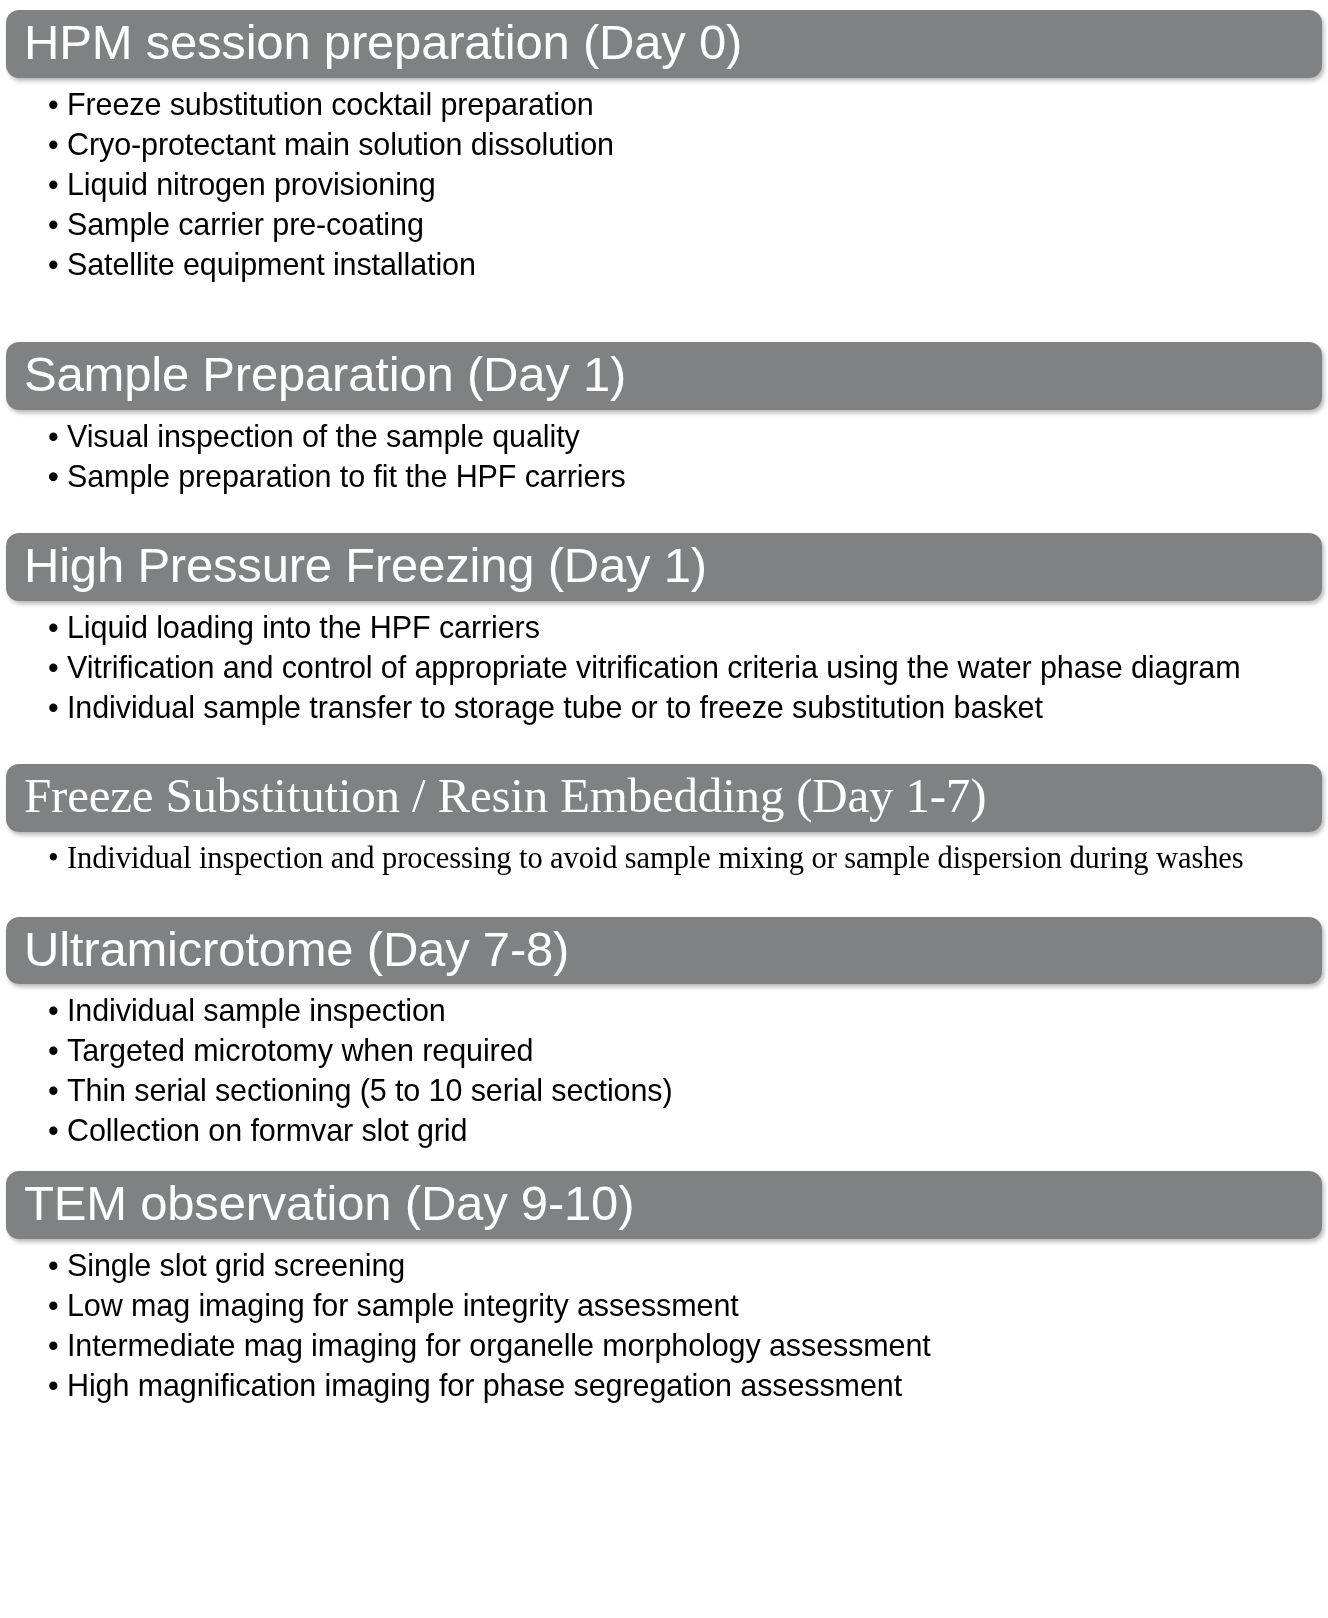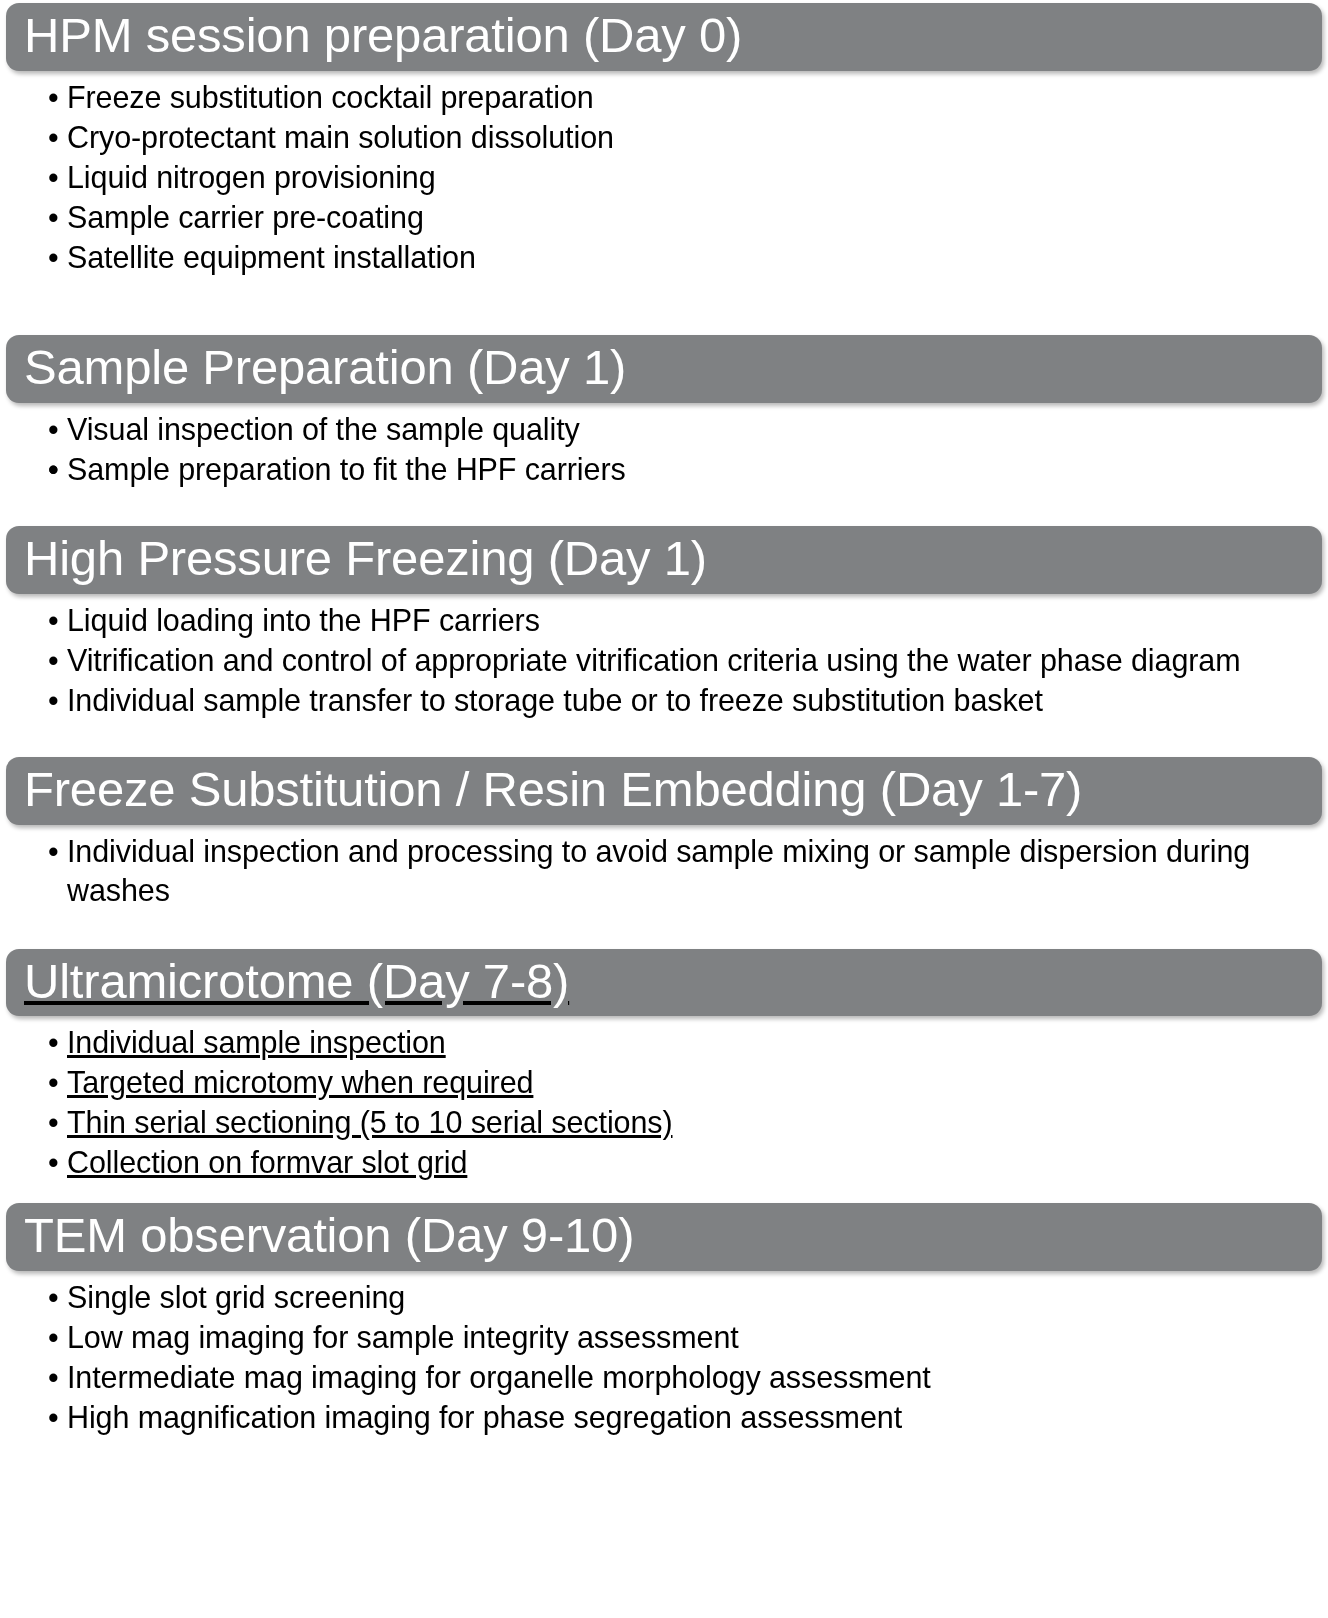--- a/index.html
+++ b/index.html
@@ -13,21 +13,21 @@
     font-family: "Liberation Sans", sans-serif;
     -webkit-font-smoothing: antialiased;
     overflow: hidden;
   }
 
   .workflow {
     width: 1328px;
     height: 1300px;
     position: relative;
     box-sizing: border-box;
-    padding: 3px 6px 0 6px;
+    padding: 10px 6px 0 6px;
   }
 
   .section {
     width: 100%;
   }
 
   .section-header {
     background: #7f8183;
     border-radius: 13px;
     box-shadow: 2px 3px 4px rgba(0,0,0,0.28);
@@ -76,22 +76,22 @@
   }
 
   .bullet-text {
     display: inline;
   }
 
   
   .sec-0 { margin-top: 0px; }
   .sec-1 { margin-top: 58px; }
   .sec-2 { margin-top: 37px; }
-  .sec-3 { margin-top: 37px; }
-  .sec-4 { margin-top: 39px; text-decoration: underline; }
+  .sec-3 { margin-top: 37px; font-family: Liberation Serif, serif; }
+  .sec-4 { margin-top: 39px; }
   .sec-5 { margin-top: 21px; }
 </style>
 </head>
 <body>
 
 <div class="workflow" id="workflow-root">
     <div class="section sec-0">
       <div class="section-header">
         <span class="section-header-title">HPM session preparation (Day 0)</span>
       </div>

